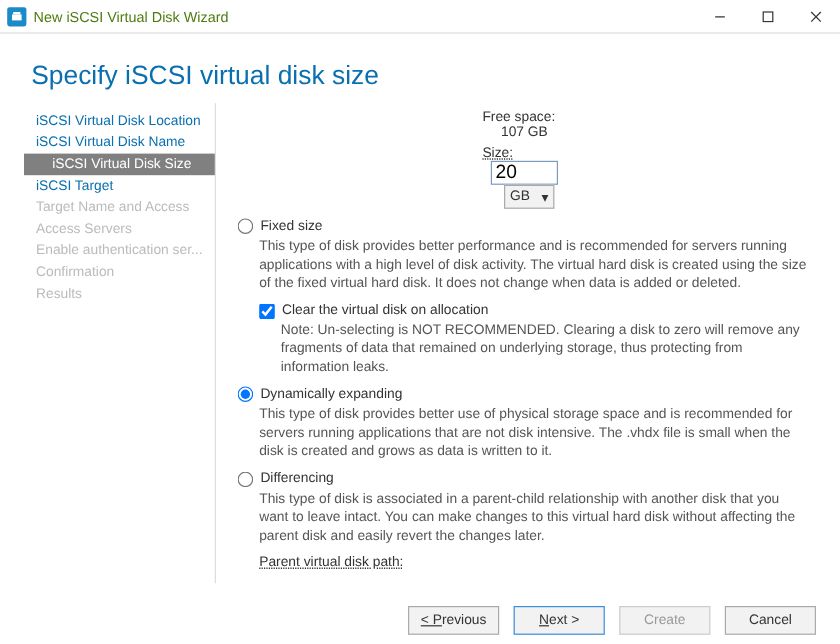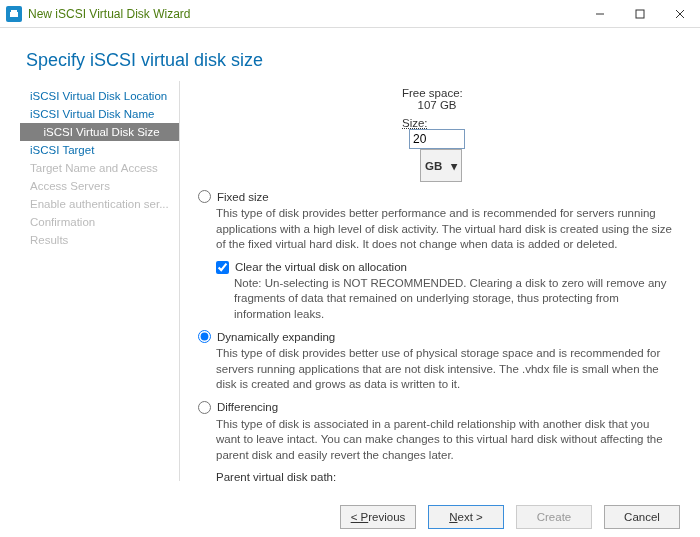--- a/index.html
+++ b/index.html
@@ -3,31 +3,31 @@
 <meta charset="utf-8">
 <style>
   * { box-sizing: border-box; font-family: "Segoe UI", Arial, sans-serif; }
   body { margin:0; background:#fff; width:700px; height:537px; overflow:hidden; color:#333; }
   .titlebar { display:flex; align-items:center; height:28px; border-bottom:1px solid #ddd; padding:0 0 0 6px; }
   .titlebar .appicon { width:16px; height:16px; background:#1a8ac9; border-radius:2px; margin-right:6px; display:flex; align-items:center; justify-content:center; }
   .titlebar .apptitle { font-size:12px; color:#4d7c0f; flex:1; }
   .winbtns { display:flex; height:100%; }
   .winbtn { width:40px; display:flex; align-items:center; justify-content:center; font-size:12px; color:#333; }
   .header { padding:22px 0 10px 26px; }
-  .header h1 { margin:0; font-weight:300; font-size:18px; color:#0a6fb0; }
+  .header h1 { margin:0; font-weight:300; font-size:22px; color:#0a6fb0; }
   .body { display:flex; padding:0 20px 0 20px; height:400px; }
   .nav { width:160px; border-right:1px solid #ddd; padding-top:6px; }
   .nav-item { font-size:11.5px; padding:3px 6px 3px 10px; color:#0a6fb0; cursor:pointer; }
   .nav-item.active { background:#808080; color:#fff;text-align:center; }
   .nav-item.disabled { color:#bbb; cursor:default; }
   .content { flex:1; padding:6px 4px 4px 18px; font-size:11.5px; color:#333; overflow:auto; }
   .row { display:flex; align-items:center; margin-bottom:6px;flex-direction:column; }
   .row .lbl { width:70px; }
-  .sizeinput { width:56px; height:20px; border:1px solid #7a9bbf; font-size:12px; padding:1px 3px; }
-  .unitsel { width:42px; height:33px; border:1px solid #aaa; background:#f2f2f2; font-size:11.5px; margin-left:8px; display:flex; align-items:center; justify-content:space-between; padding:0 4px;font-weight:bold; }
+  .sizeinput { width:56px; height:20px; border:1px solid #7a9bbf; font-size:16px; padding:1px 3px; }
+  .unitsel { width:42px; height:20px; border:1px solid #aaa; background:#f2f2f2; font-size:11.5px; margin-left:8px; display:flex; align-items:center; justify-content:space-between; padding:0 4px; }
   .radio-row { display:flex; align-items:center; margin:8px 0 3px 0; }
   .radio-row input { margin:0 6px 0 0; }
   .desc { margin:2px 0 8px 18px; color:#555; line-height:1.35; }
   .chk-row { display:flex; align-items:center; margin:2px 0 2px 18px; }
   .chk-row input { margin:0 6px 0 0; }
   .note { margin:2px 0 6px 36px; color:#555; line-height:1.35; }
   .pathlbl { margin:2px 0 3px 18px; text-decoration:underline dotted; }
   .pathrow { display:flex; align-items:center; margin:0 0 4px 18px; }
   .pathinput { flex:1; height:20px; border:1px solid #ccc; background:#fff; }
   .browse { width:56px; height:22px; margin-left:6px; font-size:11px; background:#f2f2f2; border:1px solid #bbb; color:#888; }

